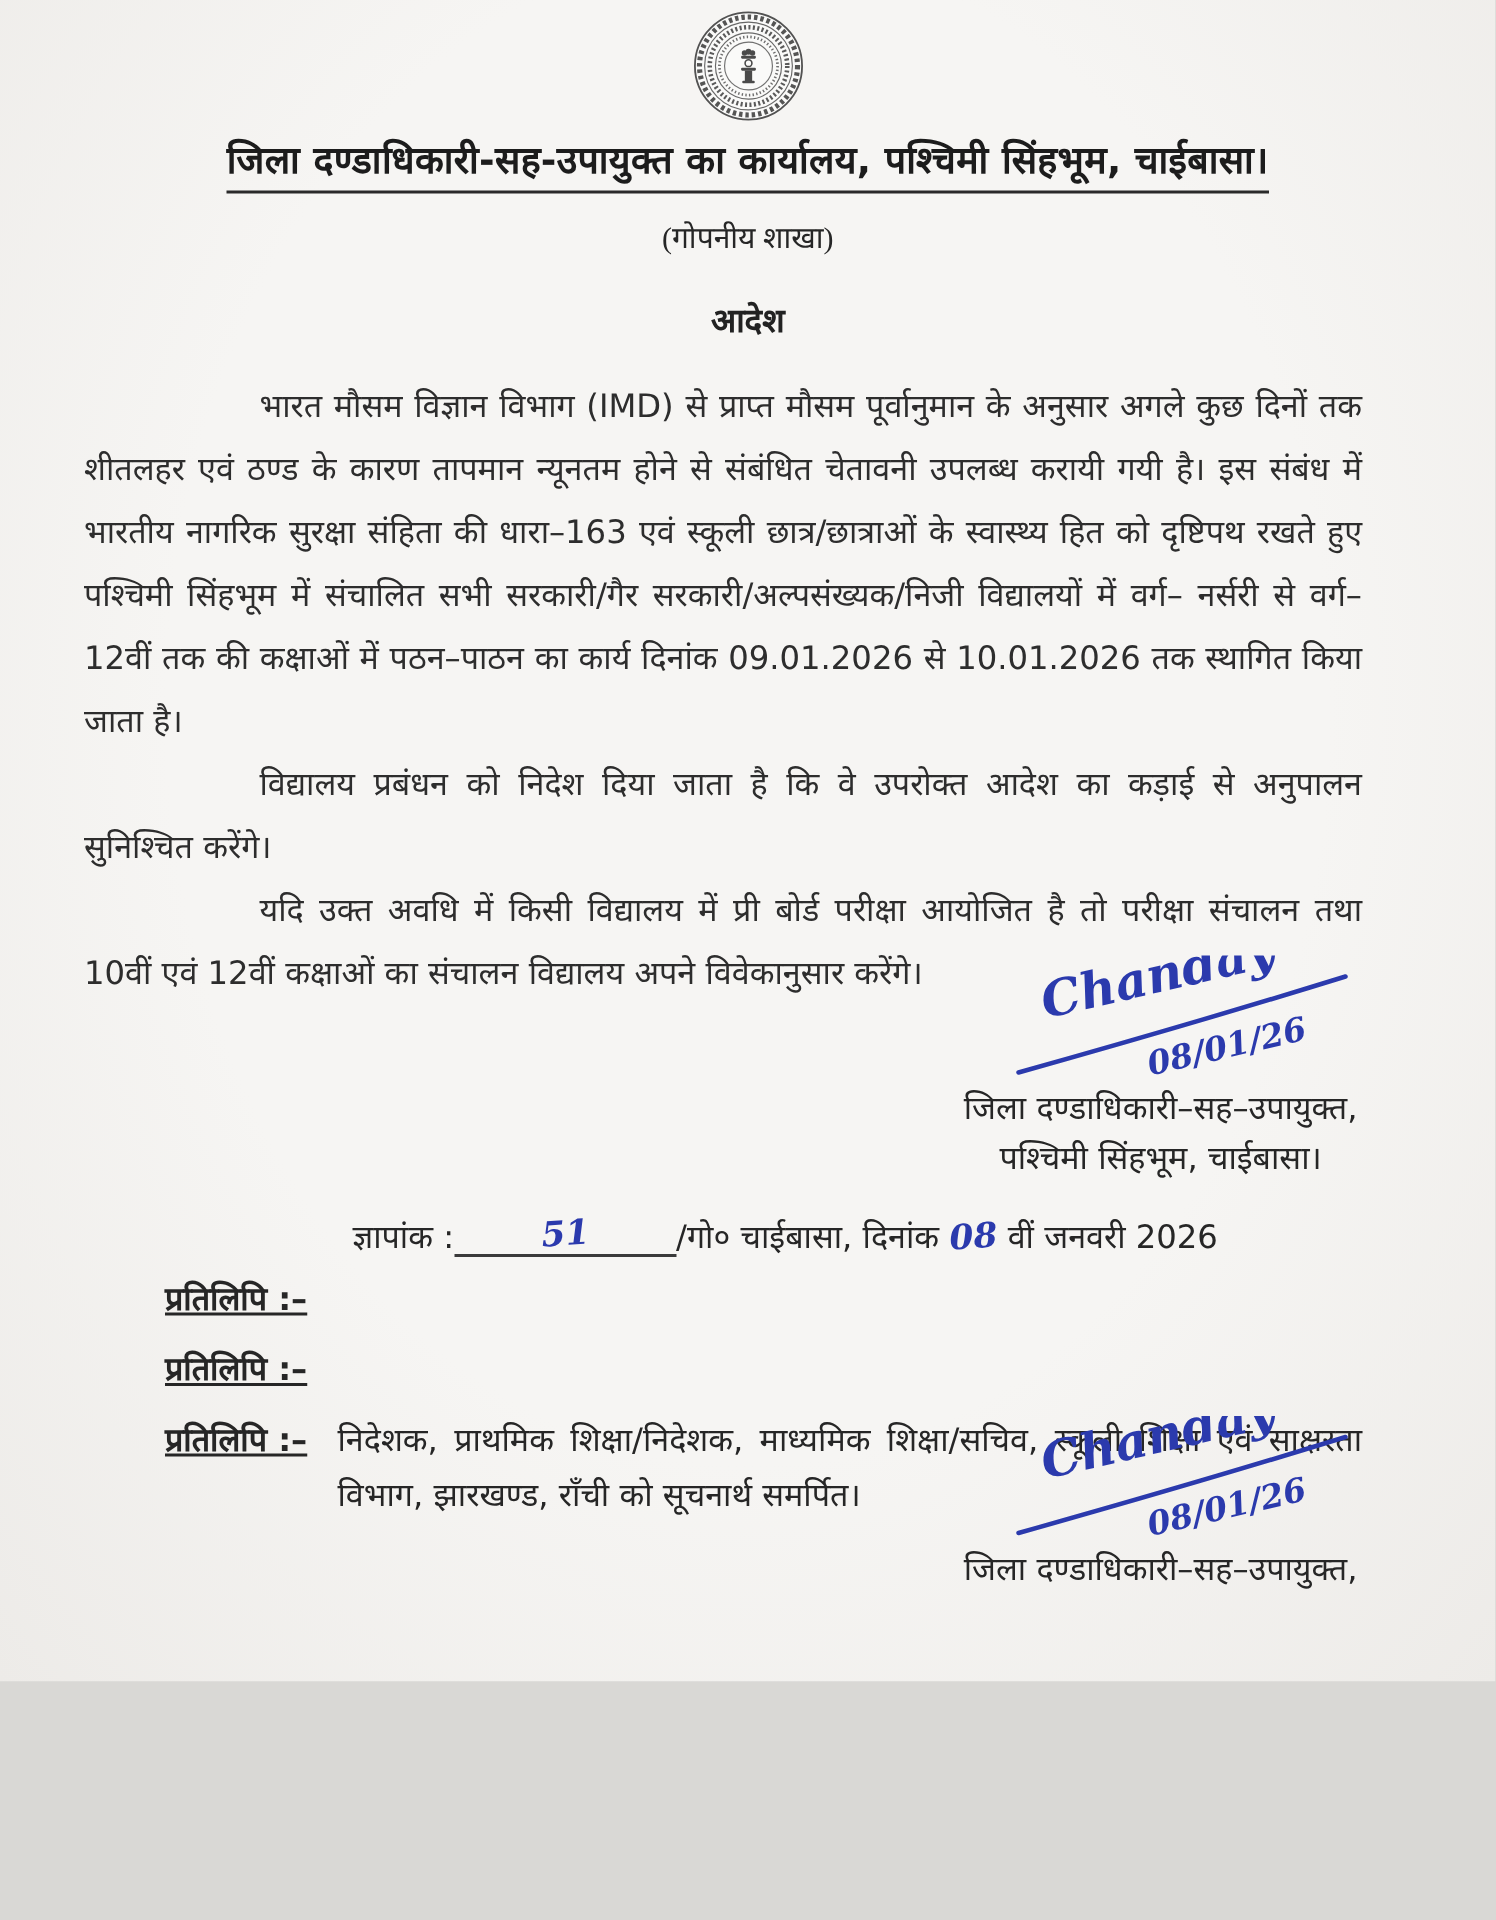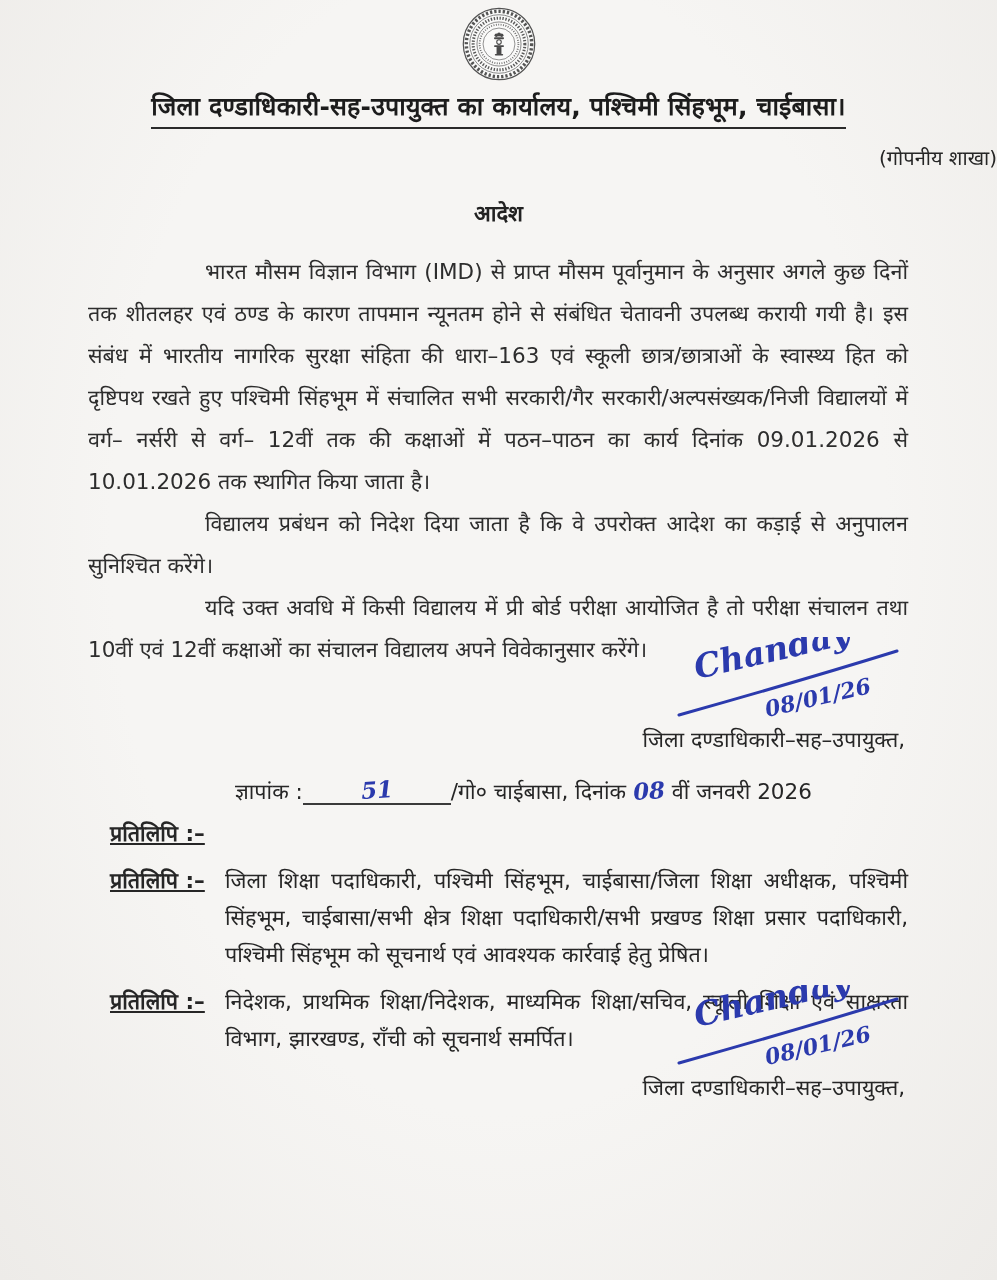--- a/index.html
+++ b/index.html
@@ -2,44 +2,44 @@
 <html><head>
 <meta charset="utf-8">
 <style>
   html,body{margin:0;padding:0;}
   body{
     background:#d9d8d5;
     font-family:"DejaVu Sans","Liberation Sans",sans-serif;
   }
   .page{
     position:relative;
-    width:997px;height:1280px;
+    width:997px;height:1121px;
     margin:0 auto;
     background:radial-gradient(ellipse at 50% 42%, #f6f5f3 55%, #edebe8 100%);
     color:#2d2d2d;
     overflow:hidden;
   }
   .seal-wrap{ text-align:center; padding-top:6px; height:78px; }
   .seal-wrap svg{ width:76px; height:76px; opacity:.88; }
 
   .office-title{
     text-align:center; margin-top:4px;
     font-size:25px; font-weight:bold; color:#1c1c1c;
     letter-spacing:.2px;
   }
   .office-title span{
     display:inline-block;
     border-bottom:2px solid #2a2a2a;
     padding-bottom:5px;
   }
-  .branch-line{ text-align:right; margin-top:15px; font-size:20px; color:#262626; }
+  .branch-line{ text-align:center; margin-top:15px; font-size:20px; color:#262626;font-family:Liberation Serif, serif; }
   .order-heading{ text-align:center; margin-top:26px; font-size:22px; font-weight:600; color:#222; }
 
   .body-text{
-    margin:24px 89px 0 88px;
+    margin:24px 89px 0 56px;
     font-size:21.5px; line-height:42px;
     text-align:justify;
   }
   .body-text p{ margin:0; text-indent:117px; }
 
   .sig-area{ text-align:right; padding-right:92px; margin-top:-34px; position:relative; }
   .sig-area.second{ margin-top:-72px; }
   .sig-inner{ display:inline-block; text-align:center; }
   .sig-inner svg.signature{ display:block; width:230px; height:86px; margin:0 4px 0 auto; }
   .sig-title{ font-size:21.5px; line-height:33px; color:#262626; }
@@ -114,36 +114,36 @@
   </div>
 
   <div class="sig-area">
     <div class="sig-inner">
       <svg class="signature" viewBox="0 0 230 86">
         <path d="M8 78 C 65 62, 155 36, 226 14" fill="none" stroke="#2b3aad" stroke-width="3" stroke-linecap="round"></path>
         <text x="26" y="42" transform="rotate(-13 26 42)" fill="#2b3aad" class="sig-name">Chanday</text>
         <text x="96" y="80" transform="rotate(-13 96 80)" fill="#2b3aad" class="sig-date-txt">08/01/26</text>
       </svg>
       <div class="sig-title">जिला दण्डाधिकारी–सह–उपायुक्त,</div>
+      <div class="sig-title">पश्चिमी सिंहभूम, चाईबासा।</div>
     </div>
   </div>
 
   <div class="memo-line">
     <span>ज्ञापांक :</span><span class="memo-underline"><span class="memo-hand ink">51</span></span><span>/गो० चाईबासा,</span>
     <span class="memo-date-label">दिनांक</span>
     <span class="memo-hand ink">08</span>
     <span>वीं  जनवरी 2026</span>
   </div>
 
   <div class="copy-row">
     <div class="copy-label">प्रतिलिपि :–</div>
   </div>
   <div class="copy-row">
     <div class="copy-label">प्रतिलिपि :–</div>
-    <div class="copy-text">जिला शिक्षा पदाधिकारी, पश्चिमी सिंहभूम, चाईबासा/जिला शिक्षा अधीक्षक, पश्चिमी सिंहभूम, चाईबासा/सभी क्षेत्र शिक्षा पदाधिकारी/सभी प्रखण्ड शिक्षा प्रसार पदाधिकारी, पश्चिमी सिंहभूम को सूचनार्थ एवं आवश्यक कार्रवाई हेतु प्रेषित।</div>
   </div>
   <div class="copy-row">
     <div class="copy-label">प्रतिलिपि :–</div>
     <div class="copy-text">निदेशक, प्राथमिक शिक्षा/निदेशक, माध्यमिक शिक्षा/सचिव, स्कूली शिक्षा एवं साक्षरता विभाग, झारखण्ड, राँची को सूचनार्थ समर्पित।</div>
   </div>
 
   <div class="sig-area second">
     <div class="sig-inner">
       <svg class="signature" viewBox="0 0 230 86">
         <path d="M8 78 C 65 62, 155 36, 226 14" fill="none" stroke="#2b3aad" stroke-width="3" stroke-linecap="round"></path>

